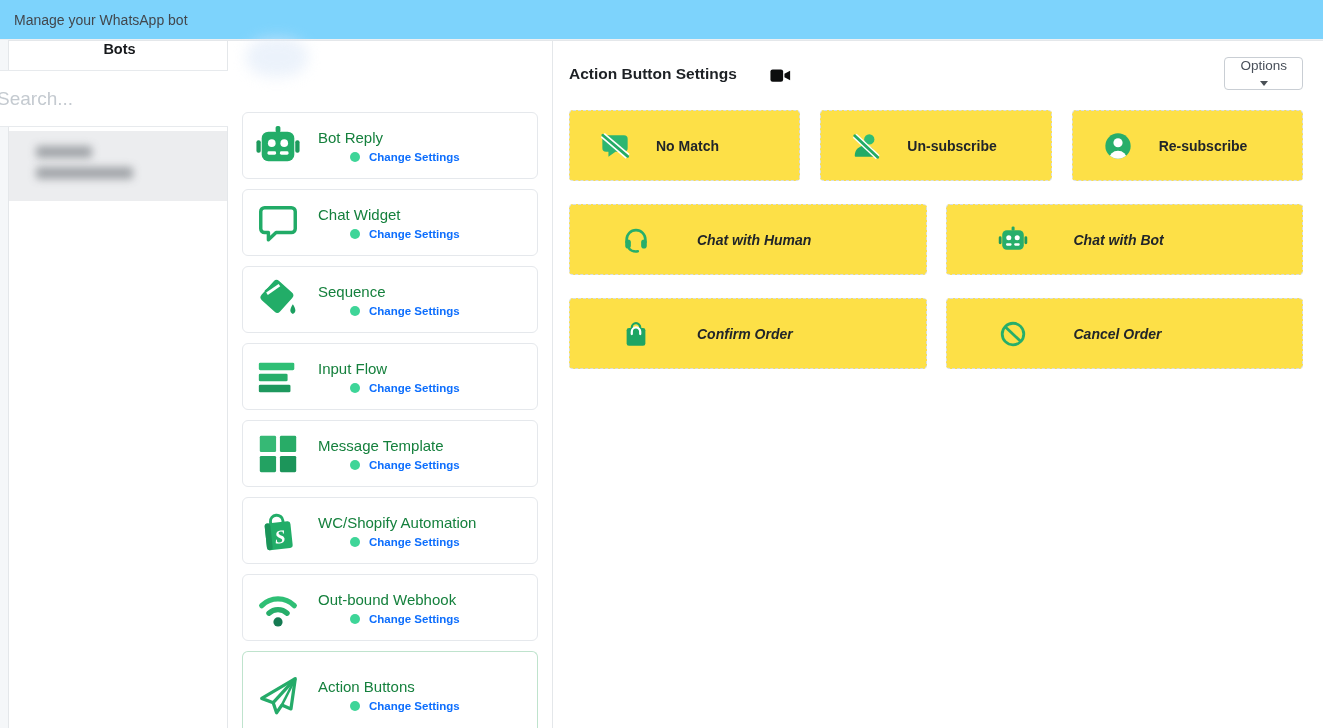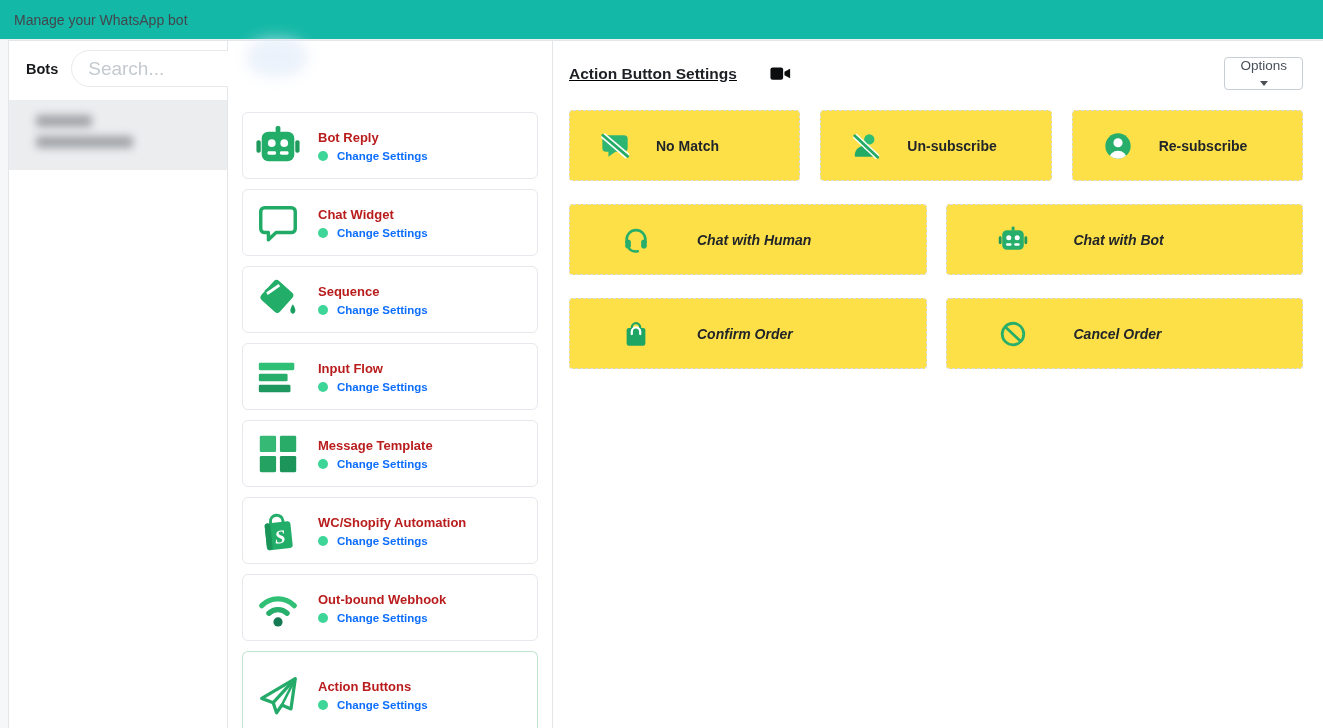--- a/index.html
+++ b/index.html
@@ -1,31 +1,31 @@
 <!DOCTYPE html>
 <html><head>
 <meta charset="utf-8">
 <style>
   * { margin:0; padding:0; box-sizing:border-box; }
   html,body { width:1323px; height:728px; overflow:hidden; background:#f5f7f9;
               font-family:"Liberation Sans", sans-serif; }
 
   
-  .topbar { height:40px; background:#14b8a6; display:flex; align-items:center;
+  .topbar { height:40px; background:#7dd3fc; display:flex; align-items:center;
             padding-left:14px; border-bottom:1px solid #eef0f2; }
   .topbar-title { font-size:14px; color:#42474d; }
 
   
   .content { position:absolute; top:40px; left:8px; right:0; bottom:0;
              display:flex; background:#fff; }
 
   
   .sidebar { width:220px; flex:0 0 220px; background:#fff;
              border:1px solid #e4e7ea; border-bottom:none; }
-  .sidebar-header { height:59px; display:flex; align-items:center; padding:0 14px 4px 17px; gap:13px; }
+  .sidebar-header { height:90px; display:flex; align-items:center; padding:0 14px 4px 17px; gap:13px;flex-direction:column; }
   .bots-heading { font-size:14.5px; font-weight:700; color:#17191c; }
   .search-input { flex:1; height:37px; border:1px solid #e7eaed; border-radius:19px;
                   padding:0 16px; font-size:19px; color:#0c4a6e; outline:none;
                   font-family:"Liberation Sans", sans-serif; }
   .search-input::placeholder { color:#c4cad0; }
   .bot-item { height:70px; background:#ecedef; padding:15px 0 0 27px; cursor:pointer; }
   .blur-bar { background:#8d9196; border-radius:3px; filter:blur(4px); opacity:.8; }
   .blur-bar.name  { width:56px;  height:12px; margin-bottom:9px; }
   .blur-bar.phone { width:97px;  height:12px; }
 
@@ -34,30 +34,30 @@
               border-top:1px solid #e4e7ea; border-right:1px solid #e4e7ea; padding:0 14px; }
   .blob { position:absolute; left:18px; top:-4px; width:62px; height:40px;
           background:#dce8f8; border-radius:45%; filter:blur(7px); opacity:.55; }
   .fcards { margin-top:71px; }
   .fcard { height:67px; border:1px solid #e5e8ec; border-radius:6px; background:#fff;
            margin-bottom:10px; display:flex; align-items:center; padding-left:12px;
            gap:17px; cursor:pointer; }
   .fcard.active { border-color:#bfe3cd; border-bottom:3px solid #28a745; height:89px; }
   .ficon { width:46px; height:46px; flex:0 0 46px; display:flex;
            align-items:center; justify-content:center; }
-  .ftitle { font-size:13px; font-weight:700; color:#b91c1c; margin-bottom:5px; }
-  .fmeta { display:flex; align-items:center; gap:9px; }
+  .ftitle { font-size:15px; font-weight:400; color:#15803d; margin-bottom:5px; }
+  .fmeta { display:flex; align-items:center; gap:9px;margin-left:32px; }
   .dot { width:10px; height:10px; border-radius:50%; background:#3ed598; }
   .flink { font-size:11.5px; font-weight:700; color:#0d6efd; text-decoration:none; cursor:pointer; }
 
   
   .main { flex:1; background:#fff; border-top:1px solid #e4e7ea; padding:16px 20px 0 16px; }
   .main-header { display:flex; align-items:center; justify-content:space-between;
                  margin-bottom:20px; height:33px; }
-  .title-wrap { display:flex; align-items:center; gap:33px;text-decoration:underline; }
+  .title-wrap { display:flex; align-items:flex-end; gap:33px; }
   .main-title { font-size:15.5px; font-weight:700; color:#1d2125; }
   .video-icon { display:inline-flex; cursor:pointer; }
   .options-btn { background:#fff; border:1px solid #c9ced4; border-radius:4px;
                  height:33px; padding:0 15px; font-size:13.5px; color:#49505a;
                  display:flex; align-items:center; gap:8px; cursor:pointer;
                  font-family:"Liberation Sans", sans-serif;flex-direction:column; }
   .caret { width:0; height:0; border-left:4.5px solid transparent;
            border-right:4.5px solid transparent; border-top:5px solid #4a5056; }
 
   .arow { display:grid; gap:20px; margin-bottom:23px; }

